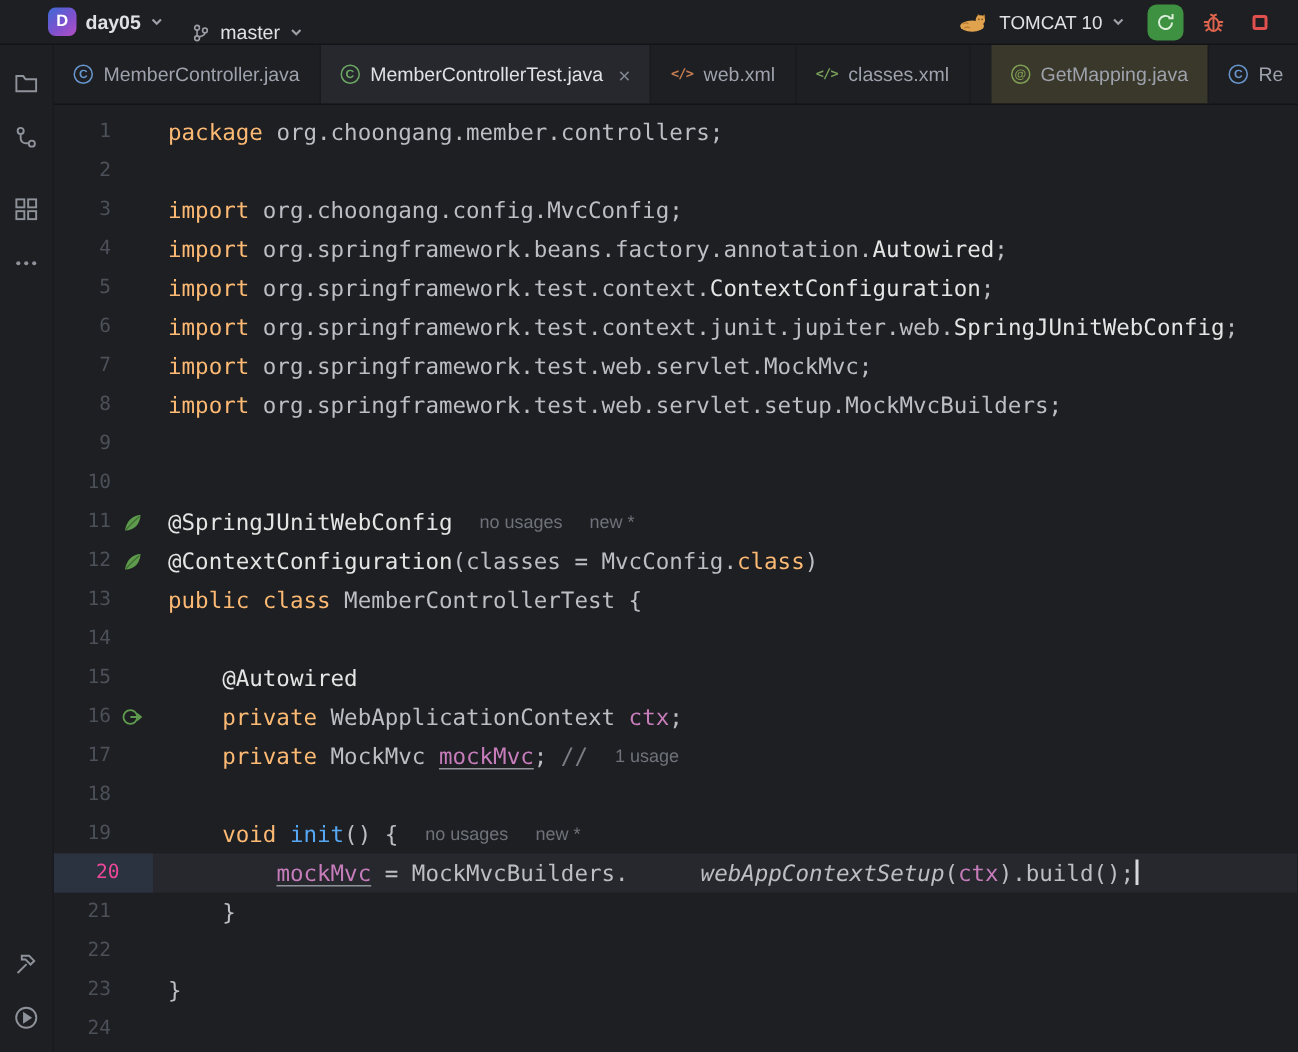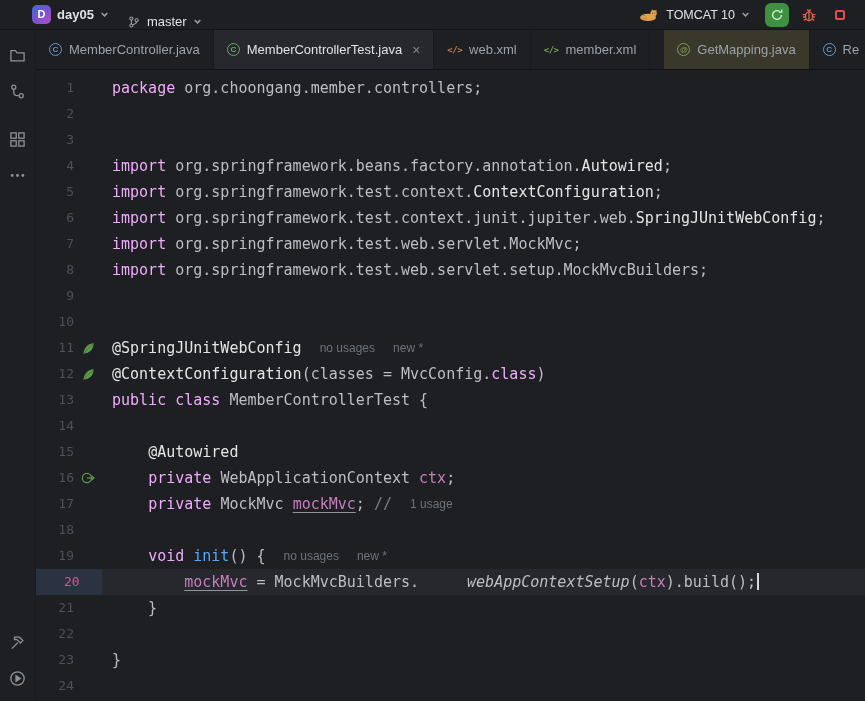--- a/index.html
+++ b/index.html
@@ -53,21 +53,21 @@
   .editor { flex:1; padding-top:5px; font-family:"DejaVu Sans Mono",monospace; overflow:hidden; }
   .row { display:flex; height:26px; }
   .row.current { background:#26282E; }
   .row.current .gutter { background:#2C3340; }
   .gutter { display:flex; flex:none; width:66px; }
   .ln { width:38px; text-align:right; font-size:13px; line-height:26px; color:#4B5059; }
   .row.current .ln { color:#ec4899;padding-left:28px; }
   .gicon { width:28px; display:flex; align-items:center; justify-content:center; }
   .code { white-space:pre; font-size:15px; line-height:26px; padding-left:10px; }
 
-  .tok-kw  { color:#f0abfc; }
+  .tok-kw  { color:#fdba74; }
   .tok-pl  { color:#BCBEC4; }
   .tok-ann { color:#e5e5e5; }
   .tok-fld { color:#C77DBB; }
   .tok-mth { color:#56A8F5; }
   .tok-cmt { color:#7A7E85; }
   .tok-hint { font:12px "Liberation Sans",sans-serif; color:#6E727A; margin-left:18px; vertical-align:1px; }
   .it { font-style:italic;margin-left:48px; }
   .ul { text-decoration:underline; text-decoration-color:#8F939A; text-underline-offset:3px; }
   .caret { display:inline-block; width:2px; height:17px; background:#D6D8DC; vertical-align:-3px; margin-left:1px; }
 </style>
@@ -186,21 +186,21 @@
           <span class="circle-icon" style="color: rgb(108, 168, 97);">C</span>
           <span class="tab-label">MemberControllerTest.java</span>
           <span class="tab-close">×</span>
         </div>
         <div class="tab">
           <span class="xml-icon" style="color: rgb(201, 127, 84);">&lt;/&gt;</span>
           <span class="tab-label">web.xml</span>
         </div>
         <div class="tab">
           <span class="xml-icon" style="color: rgb(121, 161, 91);">&lt;/&gt;</span>
-          <span class="tab-label">member.xml</span>
+          <span class="tab-label">classes.xml</span>
         </div>
         <div class="tab library gap">
           <span class="circle-icon" style="color: rgb(127, 159, 84);">@</span>
           <span class="tab-label">GetMapping.java</span>
         </div>
         <div class="tab">
           <span class="circle-icon" style="color: rgb(104, 151, 207);">C</span>
           <span class="tab-label">Re</span>
         </div>
       </div>
@@ -217,20 +217,21 @@
             <span class="ln">2</span>
             <span class="gicon"></span>
           </span>
           <span class="code"></span>
         </div>
         <div class="row">
           <span class="gutter">
             <span class="ln">3</span>
             <span class="gicon"></span>
           </span>
+          <span class="code"><span class="tok-kw">import </span><span class="tok-pl">org.choongang.config.MvcConfig;</span></span>
         </div>
         <div class="row">
           <span class="gutter">
             <span class="ln">4</span>
             <span class="gicon"></span>
           </span>
           <span class="code"><span class="tok-kw">import </span><span class="tok-pl">org.springframework.beans.factory.annotation.</span><span class="tok-ann">Autowired</span><span class="tok-pl">;</span></span>
         </div>
         <div class="row">
           <span class="gutter">

